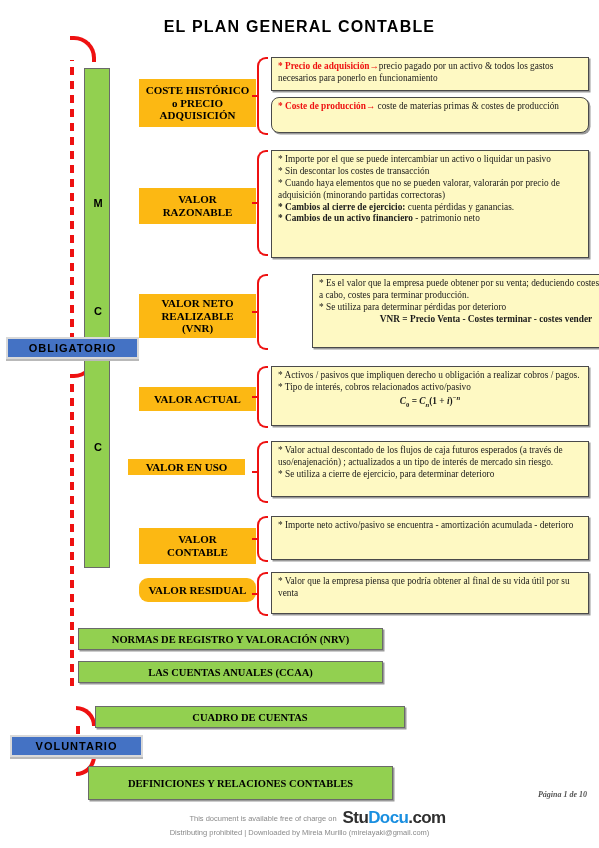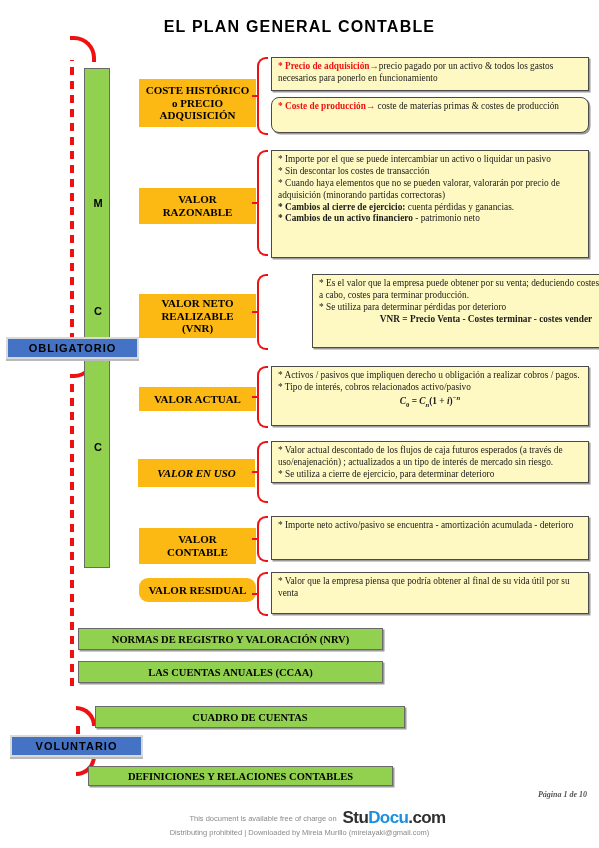--- a/index.html
+++ b/index.html
@@ -243,25 +243,25 @@
 <div class="brace" style="left:257px; top:366px; height:62px;"></div>
 
 <div class="dbox" style="left:271px; top:366px; width:318px; height:60px;">
   <span>* Activos / pasivos que impliquen derecho u obligación a realizar cobros / pagos.</span><br>
   <span>* Tipo de interés, cobros relacionados activo/pasivo</span>
   <span class="formula">
     <b><i>C</i><sub>0</sub> = <i>C</i><sub><i>n</i></sub>(1 + <i>i</i>)<sup>−<i>n</i></sup></b>
   </span>
 </div>
 
-<div class="ylabel" style="left:138px; top:459px; width:117px; height:28px;font-style:italic;">VALOR EN USO</div>
+<div class="ylabel" style="left:128px; top:459px; width:117px; height:16px;">VALOR EN USO</div>
 
 <div class="brace" style="left:257px; top:441px; height:62px;"></div>
 
-<div class="dbox" style="left:271px; top:441px; width:318px; height:42px;">
+<div class="dbox" style="left:271px; top:441px; width:318px; height:56px;">
   <span>* Valor actual descontado de los flujos de caja futuros esperados (a través de uso/enajenación) ; actualizados a un tipo de interés de mercado sin riesgo.</span><br>
   <span>* Se utiliza a cierre de ejercicio, para determinar deterioro</span>
 </div>
 
 <div class="ylabel" style="left:139px; top:528px; width:117px; height:36px;">VALOR
 CONTABLE</div>
 
 <div class="brace" style="left:257px; top:516px; height:46px;"></div>
 
 <div class="dbox" style="left:271px; top:516px; width:318px; height:44px;">
@@ -275,21 +275,21 @@
 <div class="dbox" style="left:271px; top:572px; width:318px; height:42px;">
   <span>* Valor que la empresa piensa que podría obtener al final de su vida útil por su venta</span>
 </div>
 
 <div class="gbar" style="left:78px; top:628px; width:305px; height:22px;">NORMAS DE REGISTRO Y VALORACIÓN (NRV)</div>
 
 <div class="gbar" style="left:78px; top:661px; width:305px; height:22px;">LAS CUENTAS ANUALES (CCAA)</div>
 
 <div class="gbar" style="left:95px; top:706px; width:310px; height:22px;">CUADRO DE CUENTAS</div>
 
-<div class="gbar" style="left:88px; top:766px; width:305px; height:20px;">DEFINICIONES Y RELACIONES CONTABLES</div>
+<div class="gbar" style="left:88px; top:766px; width:305px; height:34px;">DEFINICIONES Y RELACIONES CONTABLES</div>
 
 <div id="pagenum">Página 1 de 10</div>
 
 <div id="footer-line1">
   <span>This document is available free of charge on</span>
   <span id="footer-brand"><span>Stu</span><span class="blue">Docu</span><span>.com</span></span>
 </div>
 
 <div id="footer-line2">Distributing prohibited | Downloaded by Mireia Murillo (mireiayaki@gmail.com)</div>
 

